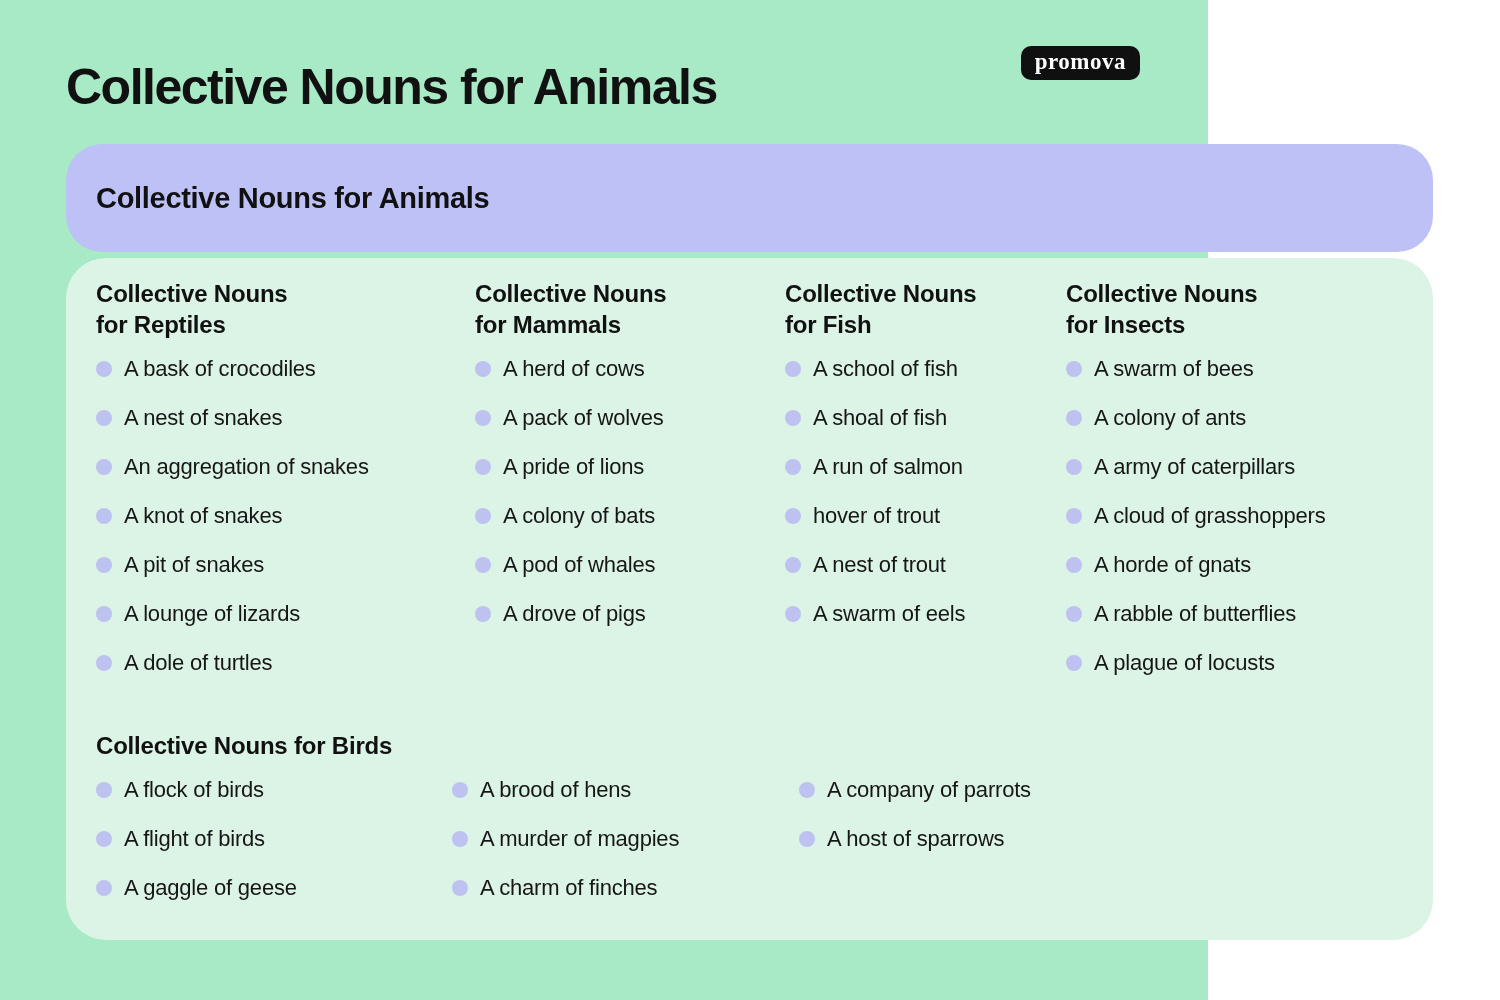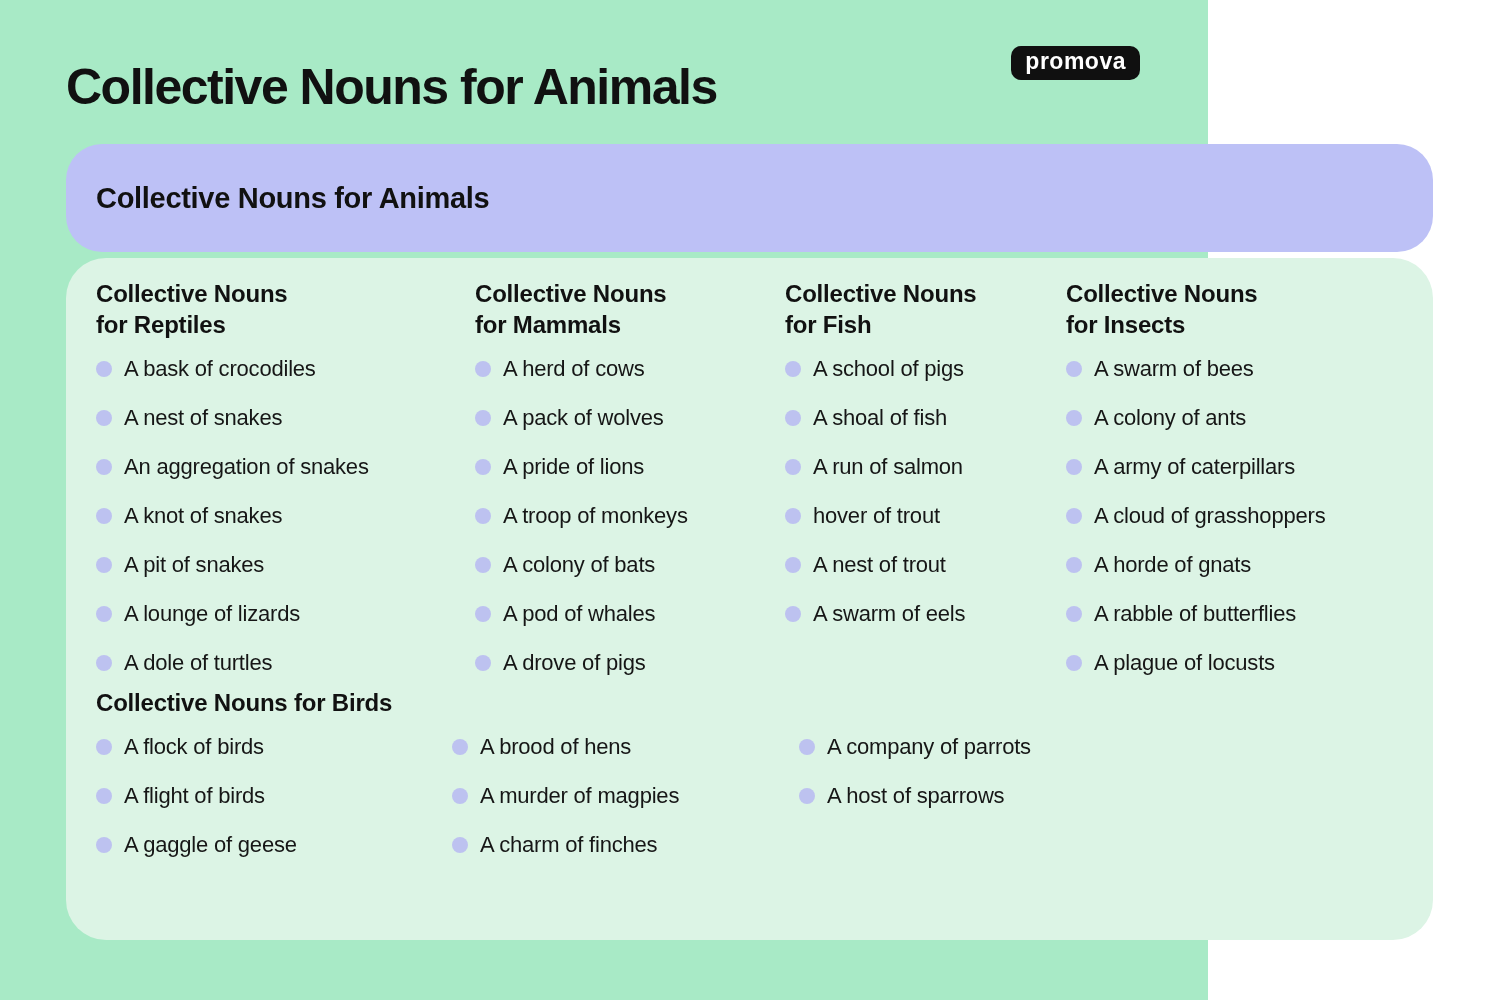--- a/index.html
+++ b/index.html
@@ -27,20 +27,21 @@
     top: 46px; right: 68px;
     height: 34px;
     background: var(--logo_bg, #101010);
     color: var(--logo_text, #FFFFFF);
     border-radius: 10px;
     display: flex; align-items: center;
     padding: 0 14px 3px 14px;
     font-size: 23px;
     font-weight: 800;
     letter-spacing: 0.5px;
+    font-family: Liberation Serif, serif;
   }
   .banner {
     position: absolute;
     left: 66px; top: 144px;
     width: 1367px; height: 108px;
     background: var(--banner_bg, #BDC1F6);
     border-radius: 36px;
     display: flex; flex-direction: column; justify-content: center;
     padding-left: 30px;
   }
@@ -85,20 +86,21 @@
     flex: none;
   }
   .item-text {
     font-size: 22px;
     color: #161616;
     letter-spacing: -0.2px;
     white-space: nowrap;
     text-align: center;
   }
   .birds-header {
+    margin-top: 43px;
     font-size: 24px;
     font-weight: 800;
     line-height: 31px;
     letter-spacing: -0.2px;
   }
   .birds-grid {
     display: grid;
     grid-template-columns: 340px 331px 335px auto;
     align-items: start;
     gap: 16px;
@@ -173,24 +175,20 @@
             <li>
               <span class="bullet"></span>
               <span class="item-text">A pack of wolves</span>
             </li>
             <li>
               <span class="bullet"></span>
               <span class="item-text">A pride of lions</span>
             </li>
             <li>
               <span class="bullet"></span>
-              <span class="item-text">A troop of monkeys</span>
-            </li>
-            <li>
-              <span class="bullet"></span>
               <span class="item-text">A colony of bats</span>
             </li>
             <li>
               <span class="bullet"></span>
               <span class="item-text">A pod of whales</span>
             </li>
             <li>
               <span class="bullet"></span>
               <span class="item-text">A drove of pigs</span>
             </li>
@@ -198,21 +196,21 @@
       </section>
 
       <section class="col">
         <h2 class="col-header">
           <span>Collective Nouns</span><br>
           <span>for Fish</span>
         </h2>
         <ul class="items">
             <li>
               <span class="bullet"></span>
-              <span class="item-text">A school of pigs</span>
+              <span class="item-text">A school of fish</span>
             </li>
             <li>
               <span class="bullet"></span>
               <span class="item-text">A shoal of fish</span>
             </li>
             <li>
               <span class="bullet"></span>
               <span class="item-text">A run of salmon</span>
             </li>
             <li>

